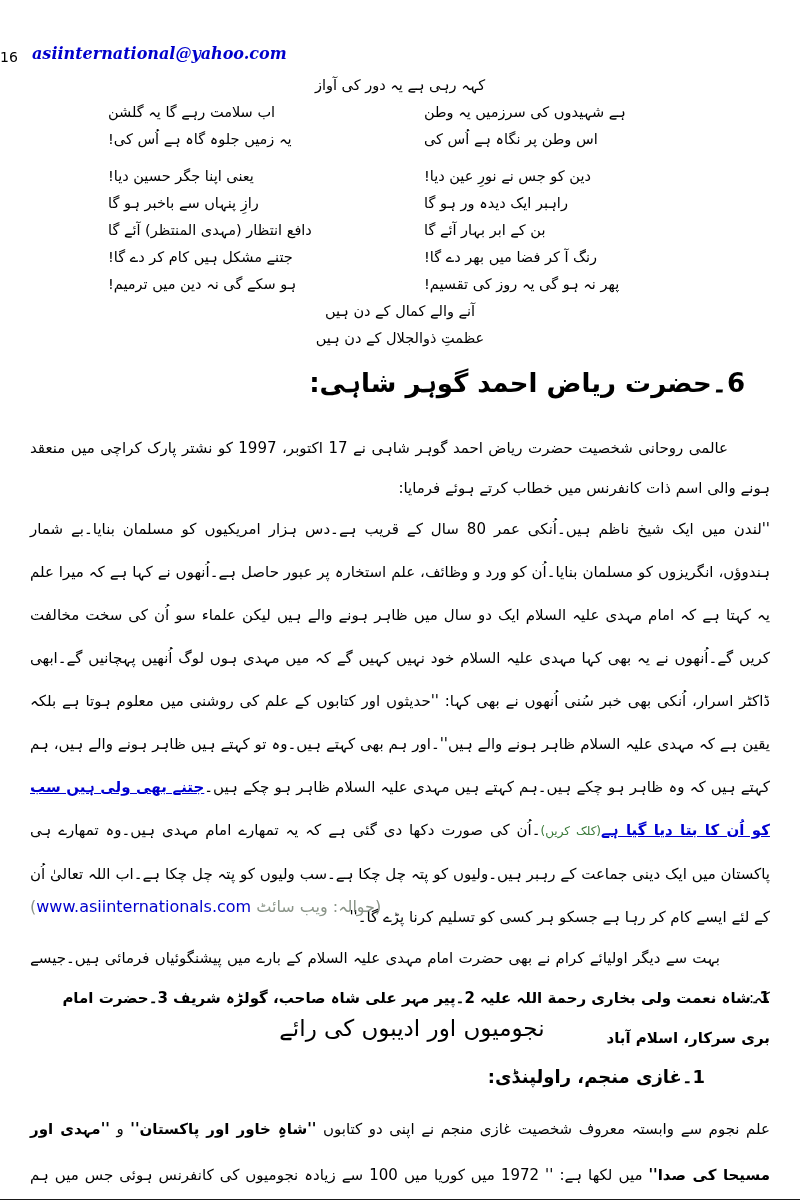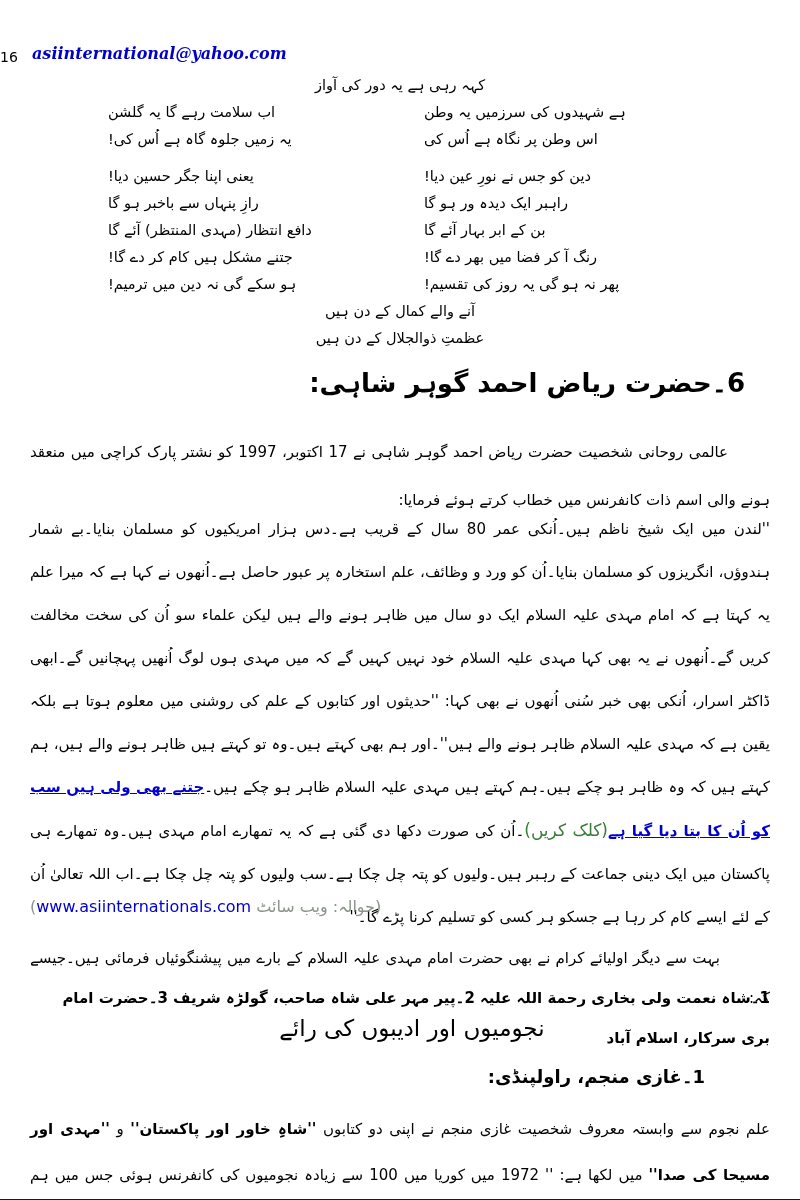--- a/index.html
+++ b/index.html
@@ -41,31 +41,31 @@
   .sub-heading {
     position:absolute; top:1026px; right:95px; margin:0; direction:rtl;
     font-size:18px; font-weight:bold;
   }
 
   
   .para {
     position:absolute; left:30px; right:30px; margin:0;
     direction:rtl; text-align:justify; font-size:15px; color:#000;
   }
-  #intro    { top:388px;  line-height:48px; text-indent:42px; }
+  #intro    { top:388px;  line-height:40px; text-indent:42px; }
   #quote    { top:468px;  line-height:43px; }
   #followup { top:898px;  line-height:40px; text-indent:50px; }
   #saints   { top:938px;  line-height:40px; font-weight:bold; text-align:right; }
   #lastpara { top:1066px; line-height:46px; }
   #lastpara .book-title { font-weight:bold; }
 
   .inline-link {
     color:#0000d0; font-weight:bold; text-decoration:underline; cursor:pointer;
   }
-  .click-note { color:#3a7a3a; font-size:17px; }
+  .click-note { color:#3a7a3a; font-size:12px; }
 
   
   .reference {
     position:absolute; top:857px; left:30px; margin:0; direction:rtl;
     font-size:16px; white-space:nowrap;
   }
   .ref-label { color:#8a9488; }
   .ref-url   { color:#0000cc; cursor:pointer; }
 
   

